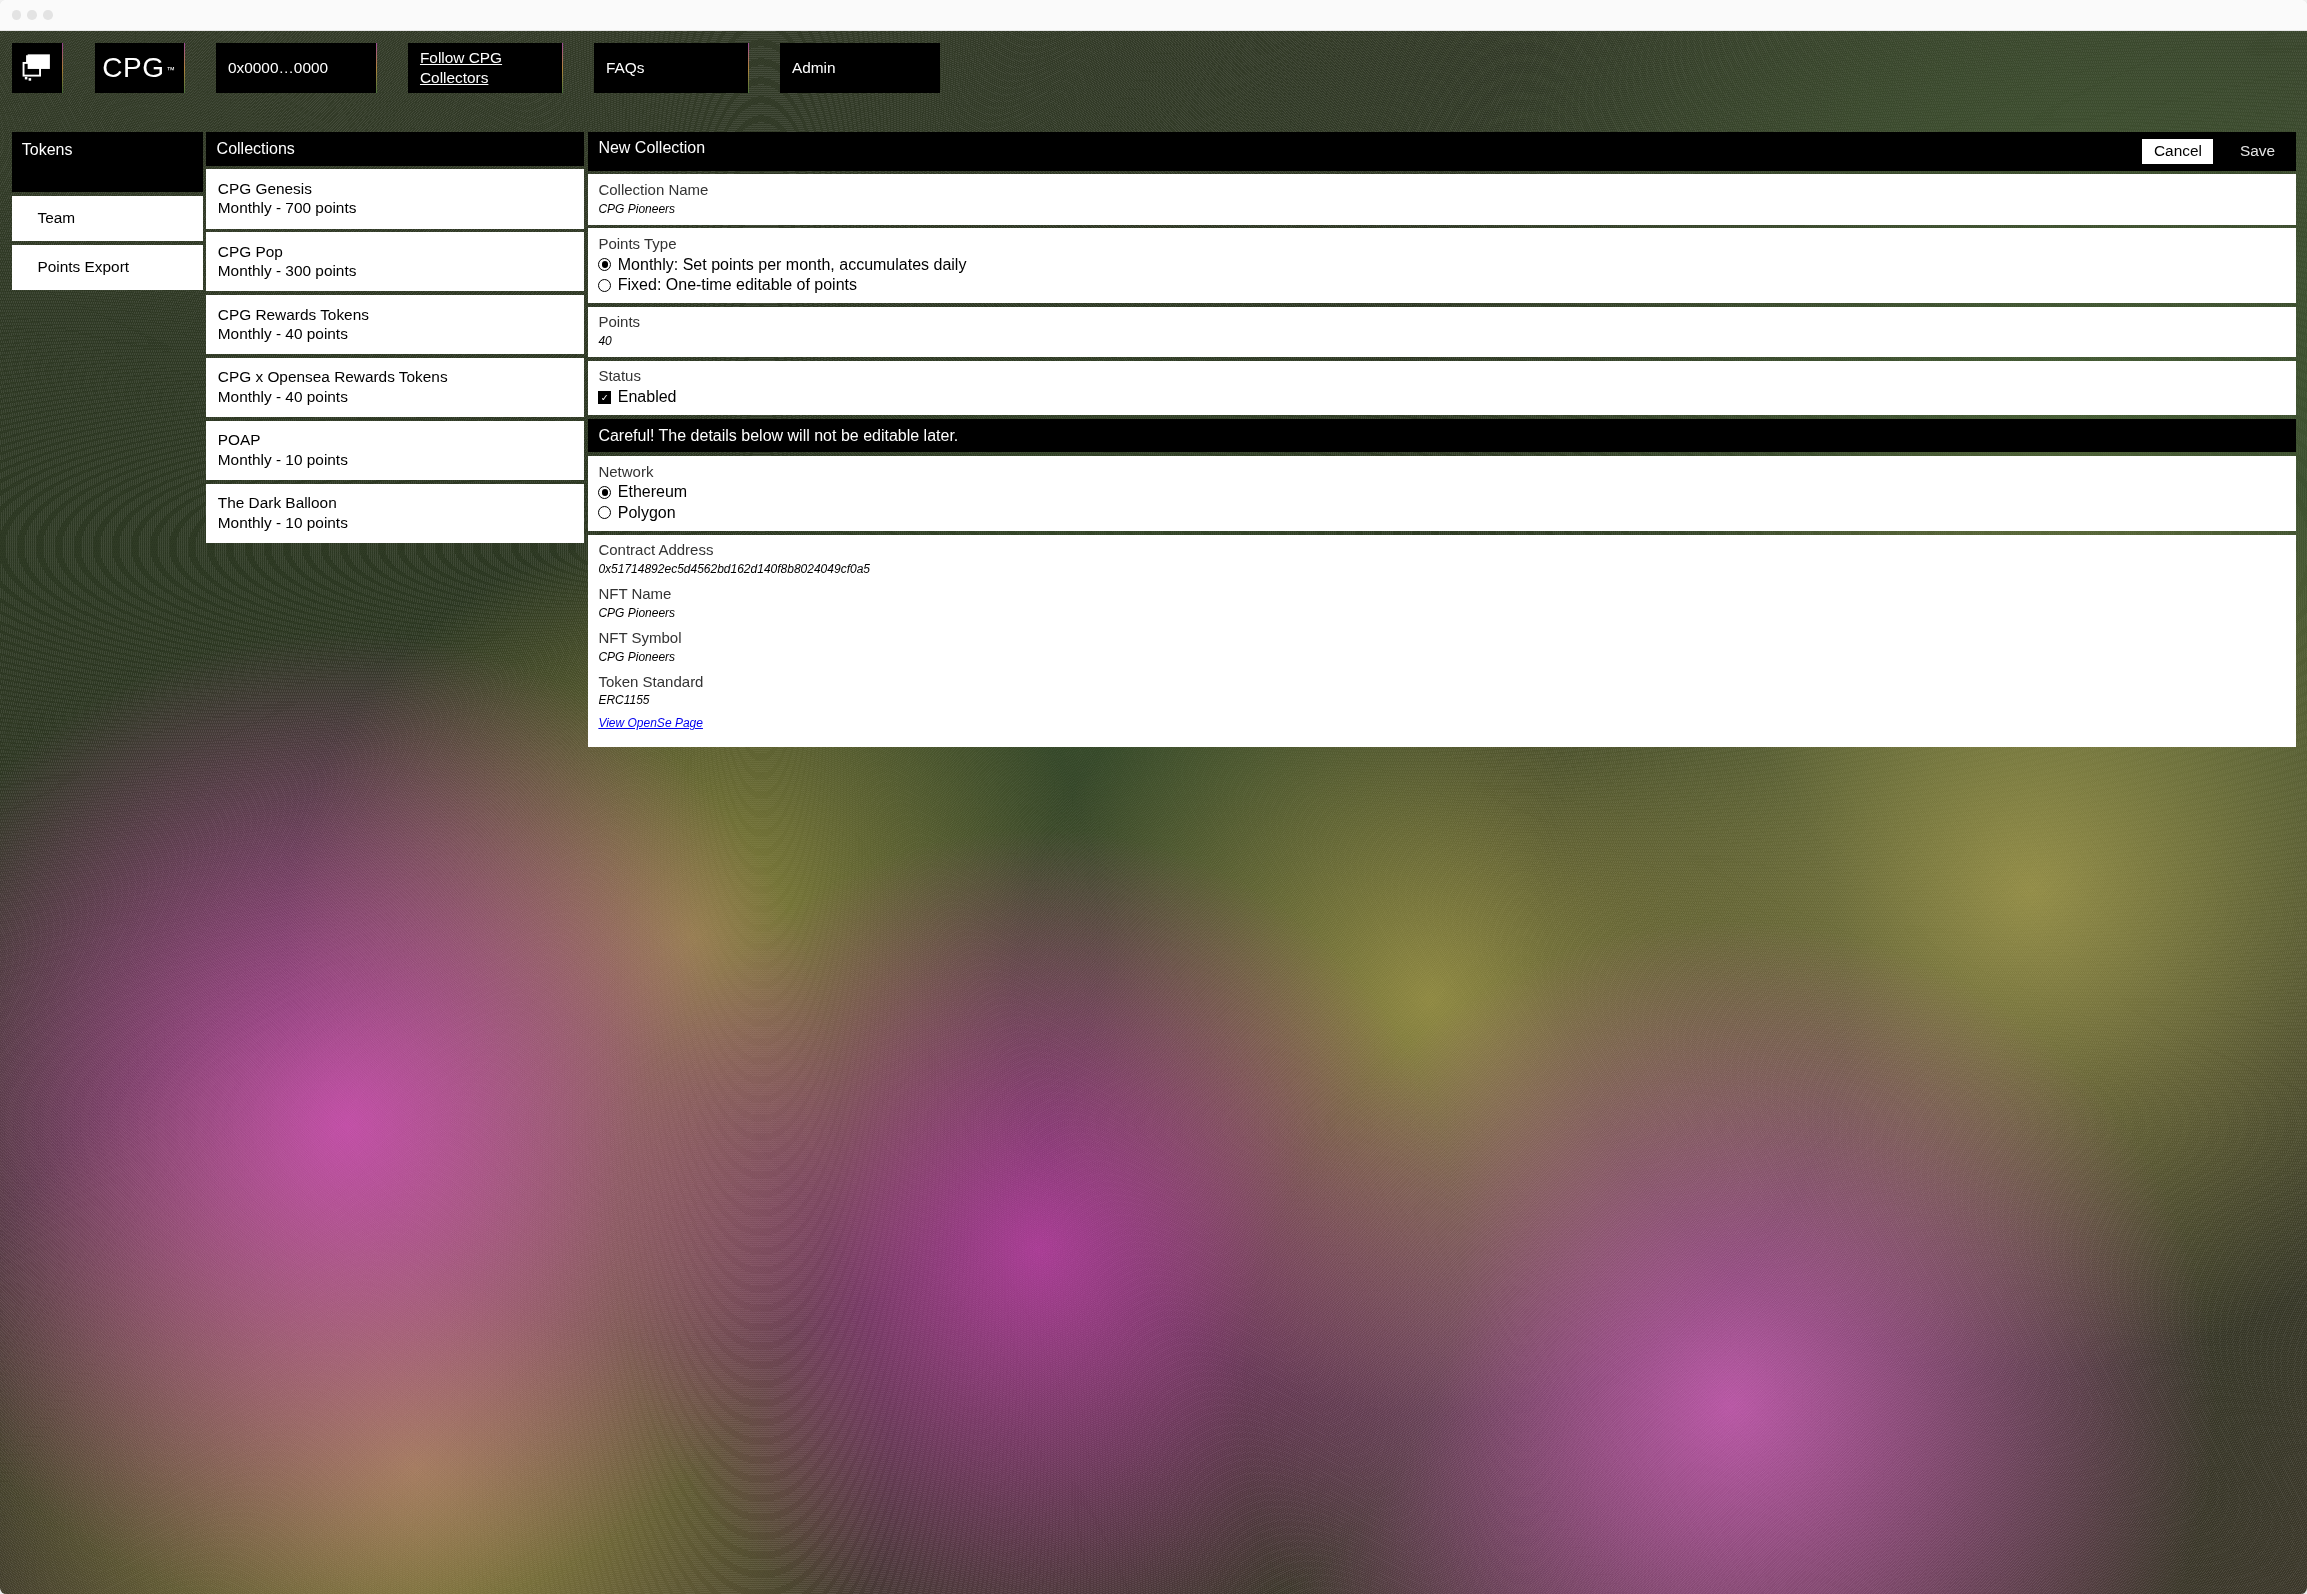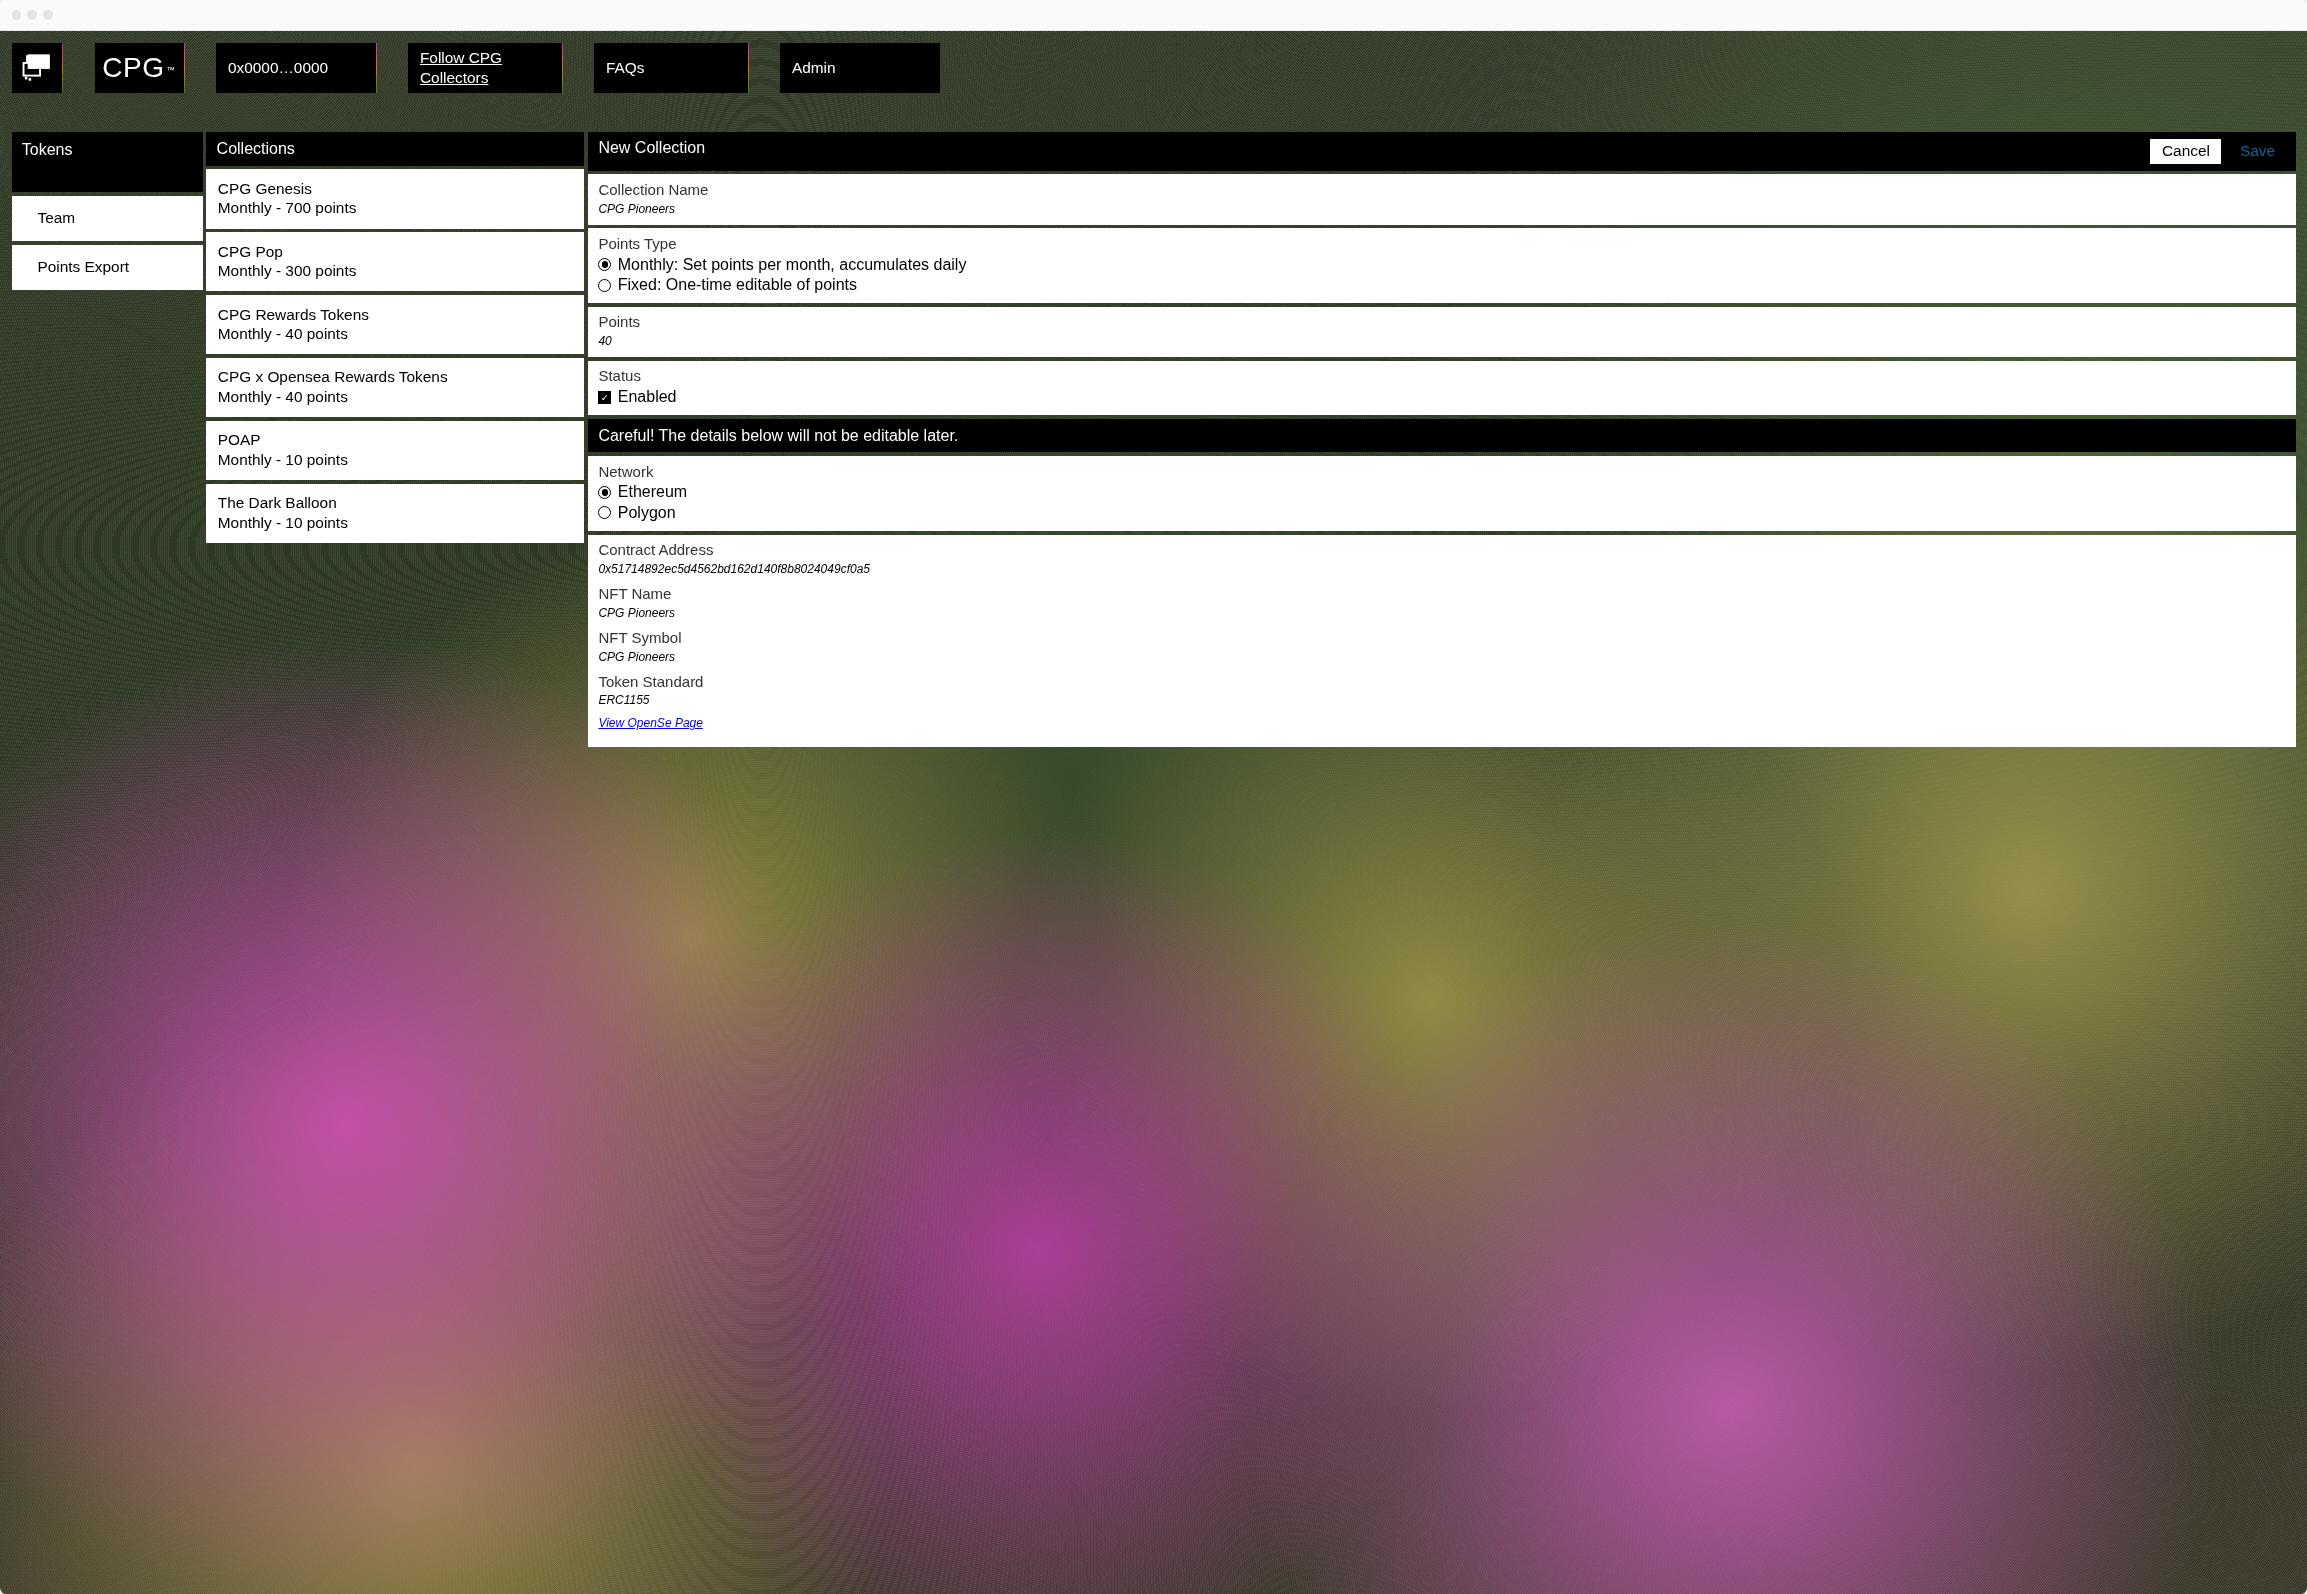--- a/index.html
+++ b/index.html
@@ -109,29 +109,29 @@
   background: #000; color: #fff;
   font-size: 16px;
   padding: 9px 10.3px 15.4px 10.3px;
   min-height: 60px;
   position: relative;
   margin-top: 36px;
 }
 .panel-header.row { display:flex; align-items:flex-start; justify-content:space-between; min-height:0; padding: 6.4px 9px 6.4px 10.3px; }
 .panel-header.short { min-height: 0; padding: 7.7px 10.3px; }
 
-.hdr-buttons { display:flex; gap:7px; }
+.hdr-buttons { display:flex; gap:15px; }
 .btn {
   font-size: 15.4px;
   padding: 3.8px 11.5px;
   cursor: pointer;
   border: none;
 }
 .btn-cancel { background:#fff; color:#000; }
-.btn-save { background:#000; color:#0369a1; }
+.btn-save { background:#000; color:#e5e5e5; }
 
 .card {
   background: #fff;
   padding: 10.3px 11.5px 11.5px 11.5px;
   position: relative;
 }
 .card .title { font-size: 15.4px; margin-bottom: 1.3px; }
 .card .sub { font-size: 15.4px; }
 .mini-label { font-size: 15px; color: #333; margin-bottom: 3.8px; }
 .big-value { font-size: 12px; font-style: italic; }

